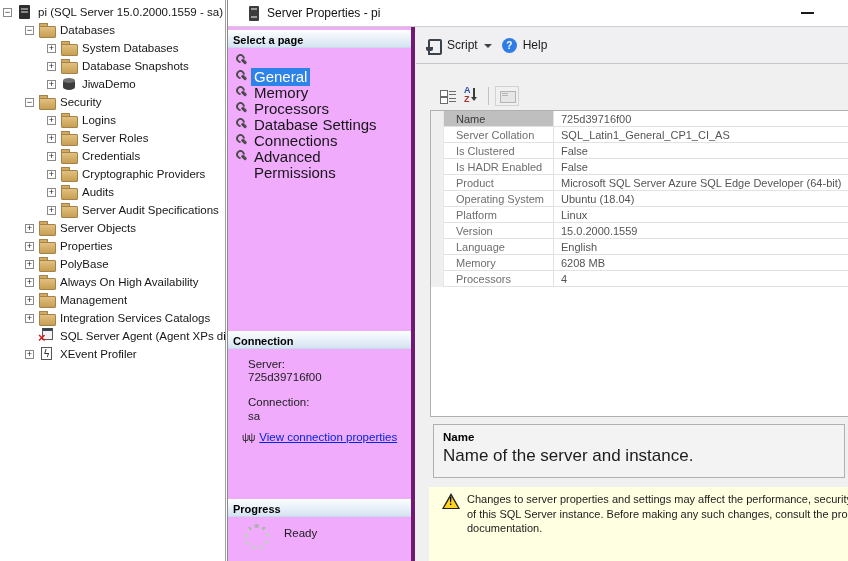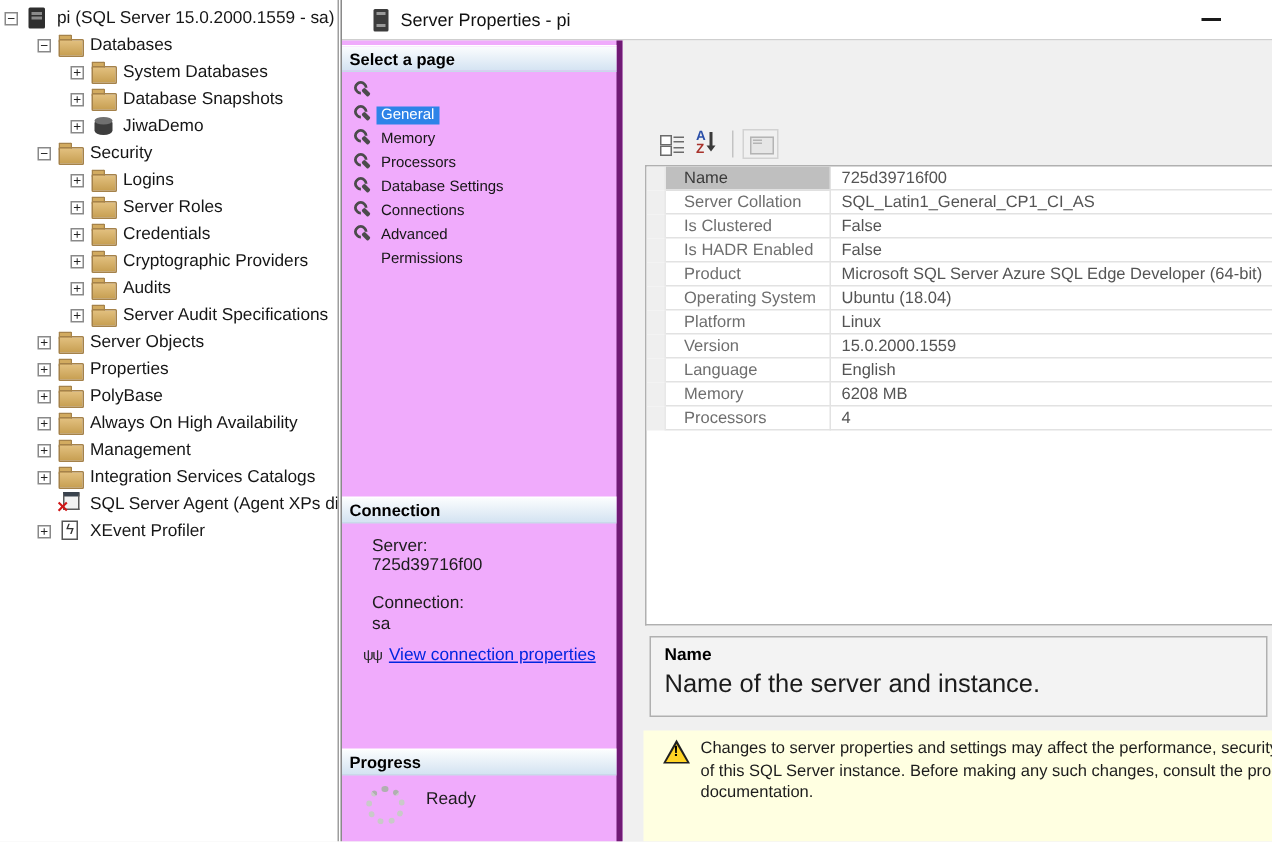--- a/index.html
+++ b/index.html
@@ -57,21 +57,21 @@
     border-top: 1px solid #fff; border-bottom: 1px solid #c9d9ea;
     font-size: 11px; font-weight: bold; color: #000; padding: 3px 0 0 5px; }
   .hdr-pages { top: 3px; } .hdr-conn { top: 304px; } .hdr-prog { top: 472px; }
   .page-list { position: absolute; left: 0; right: 0; top: 24px; }
   .page-item { display: flex; align-items: center; height: 16px; padding-left: 7px; }
   .wrench { position: relative; width: 13px; height: 13px; flex: 0 0 13px; }
   .wrench::before { content:""; position:absolute; left:1px; top:1px; width:5px; height:5px;
     border:2px solid #4b4b4b; border-radius:50%; border-right-color:transparent; transform:rotate(45deg); }
   .wrench::after { content:""; position:absolute; left:6px; top:7px; width:6px; height:3px;
     background:#4b4b4b; border-radius:1px; transform:rotate(45deg); }
-  .page-label { font-size: 10px; color: #161616; padding: 0 3px 1px 3px; margin-left: 3px; margin-top: 35px; }
+  .page-label { font-size: 15px; color: #161616; padding: 0 3px 1px 3px; margin-left: 3px; margin-top: 35px; }
   .page-label.sel { background: #2d83e8; color: #fff; }
 
   .conn-label { position: absolute; left: 20px; font-size: 11.5px; color: #1c1c1c; }
   .conn-value { position: absolute; left: 20px; font-size: 11.5px; color: #1c1c1c; }
   .link-row { position: absolute; left: 14px; top: 404px; display: flex; align-items: flex-end; }
   .link-ic { font-size: 10px; color: #2a2a2a; letter-spacing: -1px; margin-right: 5px; }
   .link-text { font-size: 11.5px; color: #0026e0; text-decoration: underline; }
 
   .spinner { position: absolute; left: 16px; top: 497px; width: 26px; height: 26px;
     border: 4px dotted #c9c9c9; border-top-color:#b0b0b0; border-radius: 50%; }
@@ -300,20 +300,27 @@
       <span class="link-ic">ψψ</span>
       <span class="link-text">View connection properties</span>
     </div>
 
     <div class="sec-header hdr-prog">Progress</div>
     <div class="spinner"></div>
     <span class="progress-status">Ready</span>
   </div>
 
   <div class="main">
+    <div class="toolbar">
+      <span class="script-ic"></span>
+      <span class="tb-label">Script</span>
+      <span class="caret"></span>
+      <span class="help-ic">?</span>
+      <span class="tb-label">Help</span>
+    </div>
 
     <div class="grid-tools">
       <span class="cat-ic"></span>
       <span class="az-ic">
         <span class="az-a">A</span>
         <span class="az-z">Z</span>
         <span class="az-arrow"></span>
       </span>
       <span class="tools-sep"></span>
       <span class="props-btn"></span>

